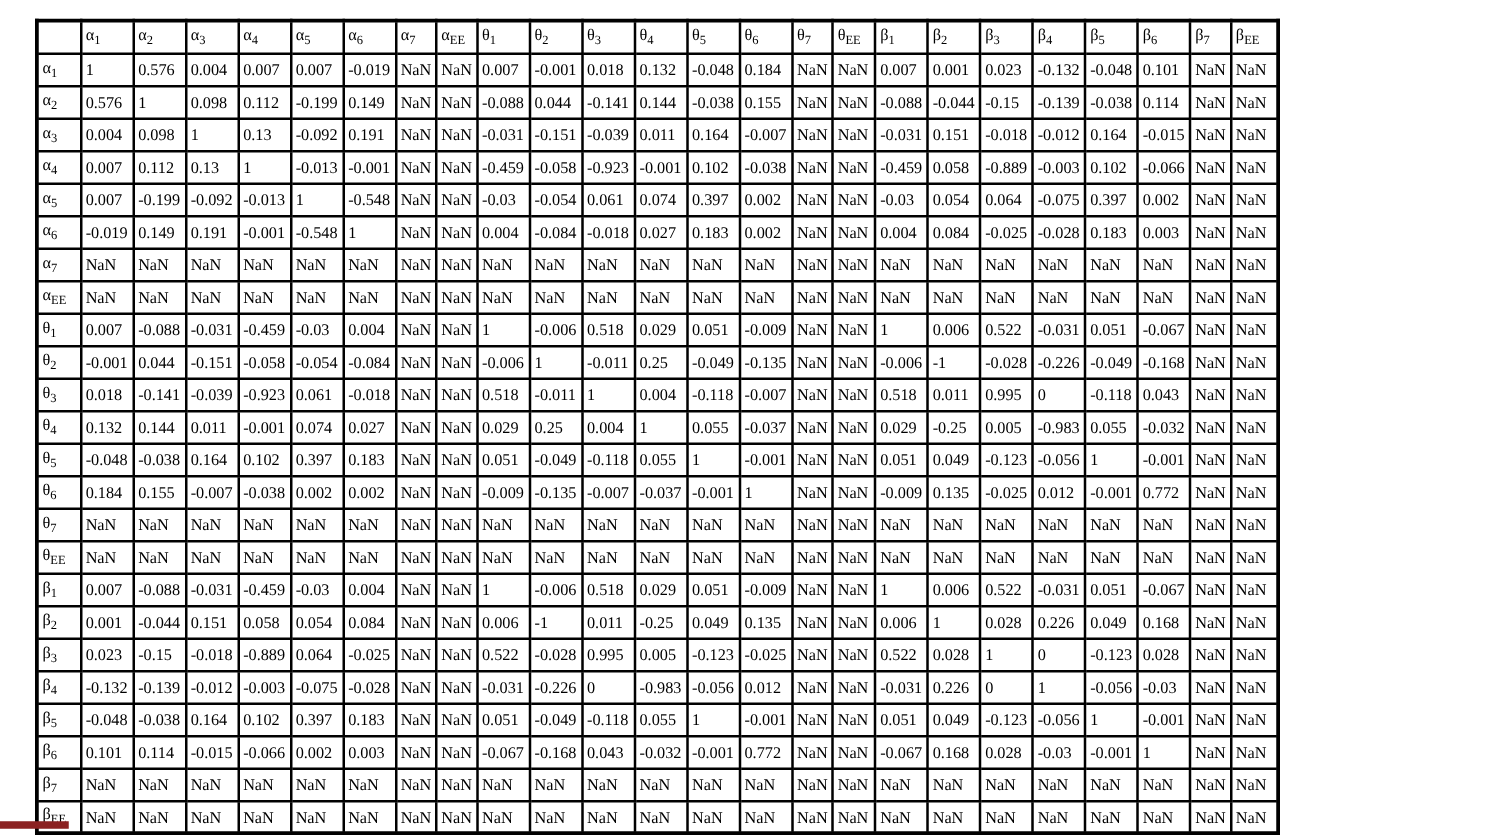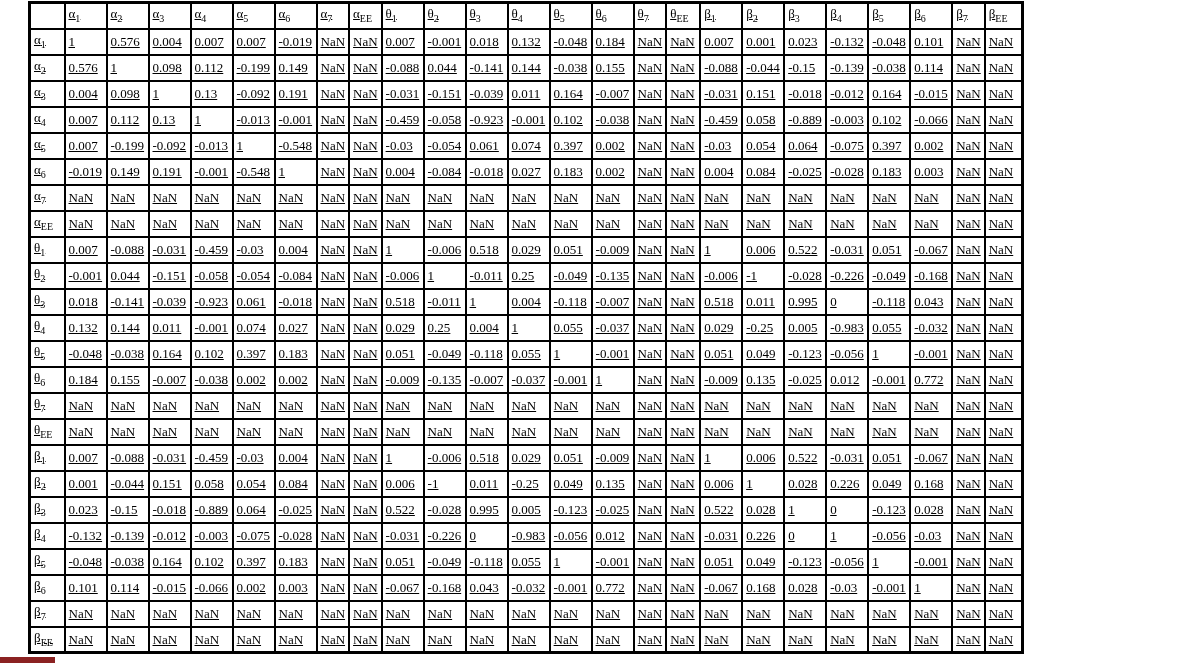--- a/index.html
+++ b/index.html
@@ -7,25 +7,24 @@
   body {
     background: #ffffff;
     font-family: "Liberation Serif", serif;
     position: relative;
     overflow: hidden;
   }
   .stage { position: absolute; inset: 0; }
   table.corr {
     position: absolute;
     left: 28px;
-    top: 1px;
+    top: 15px;
     border-collapse: collapse;
     table-layout: fixed;
     border: 3px solid #000;
-    text-decoration: underline;
   }
   .corr th, .corr td {
     border: 2px solid #000;
     height: 26px;
     padding: 0 3px;
     font-size: 13px;
     font-weight: normal;
     text-align: left;
     vertical-align: middle;
     white-space: nowrap;

